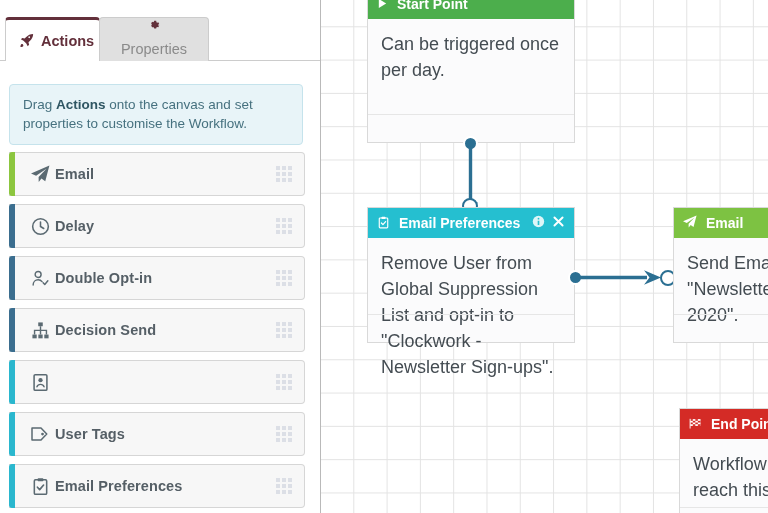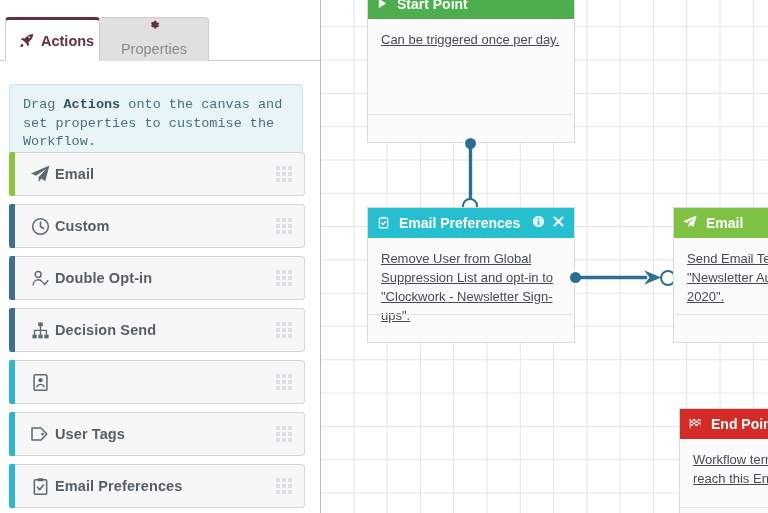--- a/index.html
+++ b/index.html
@@ -81,21 +81,20 @@
     left: 9px; top: 84px;
     width: 294px;
     box-sizing: border-box;
     padding: 11px 13px;
     background: #e8f4f8;
     border: 1px solid #c5e3ec;
     border-radius: 4px;
     color: #46717f;
     font-size: 13.5px;
     line-height: 1.38;
-    font-family: Liberation Mono, monospace;
   }
   #drag-hint b { color: #2f5663; }
 
   
   #action-list {
     position: absolute;
     left: 9px; top: 152px;
     width: 296px;
   }
   .action-item {
@@ -177,24 +176,23 @@
   }
   .node-head .hico { font-size: 13px; line-height: 1; display:block; }
   .node-head .htitle { flex: 1; white-space: nowrap; }
   .node-head .hact {
     display: flex; gap: 7px; align-items: center;
     font-size: 13px;
   }
   .node-body {
     padding: 12px 13px;
     color: #444c52;
-    font-size: 13px;
+    font-size: 18px;
     line-height: 1.45;
     white-space: pre-line;
-    text-decoration: underline;
   }
   .node-foot {
     position: absolute;
     left: 0; right: 0; bottom: 0;
     height: 27px;
     border-top: 1px solid #e6e6e6;
   }
 
   .head-green { background: #4cae4c; }
   .head-cyan  { background: #25bfd0; }
@@ -273,21 +271,21 @@
     </div>
 
     <div class="action-item">
       <span class="accent" style="background:#3b6e8f"></span>
       <span class="action-ico">
         <svg width="19" height="19" viewBox="0 0 16 16">
             <circle cx="8" cy="8" r="6.6" fill="none" stroke="#5b6a72" stroke-width="1.3"></circle>
             <path d="M8 4.2V8l2.7 1.7" fill="none" stroke="#5b6a72" stroke-width="1.3" stroke-linecap="round"></path>
           </svg>
       </span>
-      <span class="action-label">Custom</span>
+      <span class="action-label">Delay</span>
       <span class="grip">
           <i></i>
           <i></i>
           <i></i>
           <i></i>
           <i></i>
           <i></i>
           <i></i>
           <i></i>
           <i></i>

